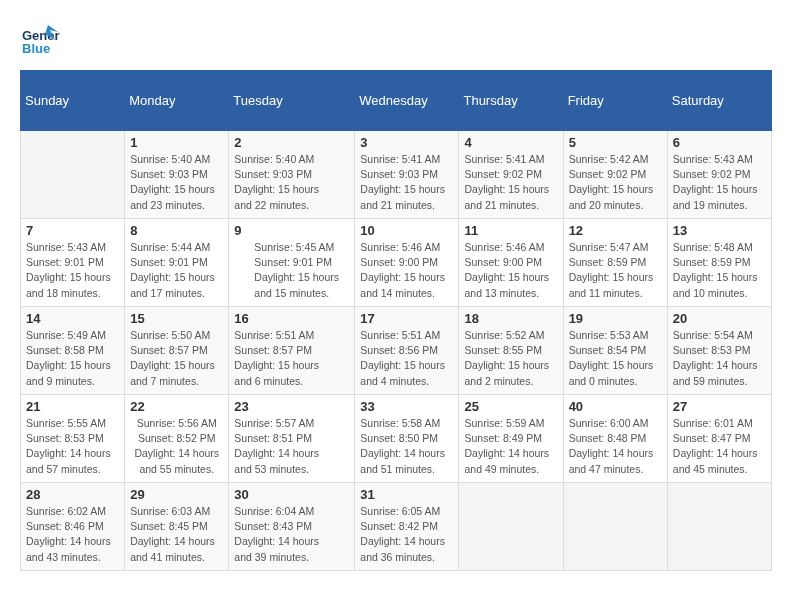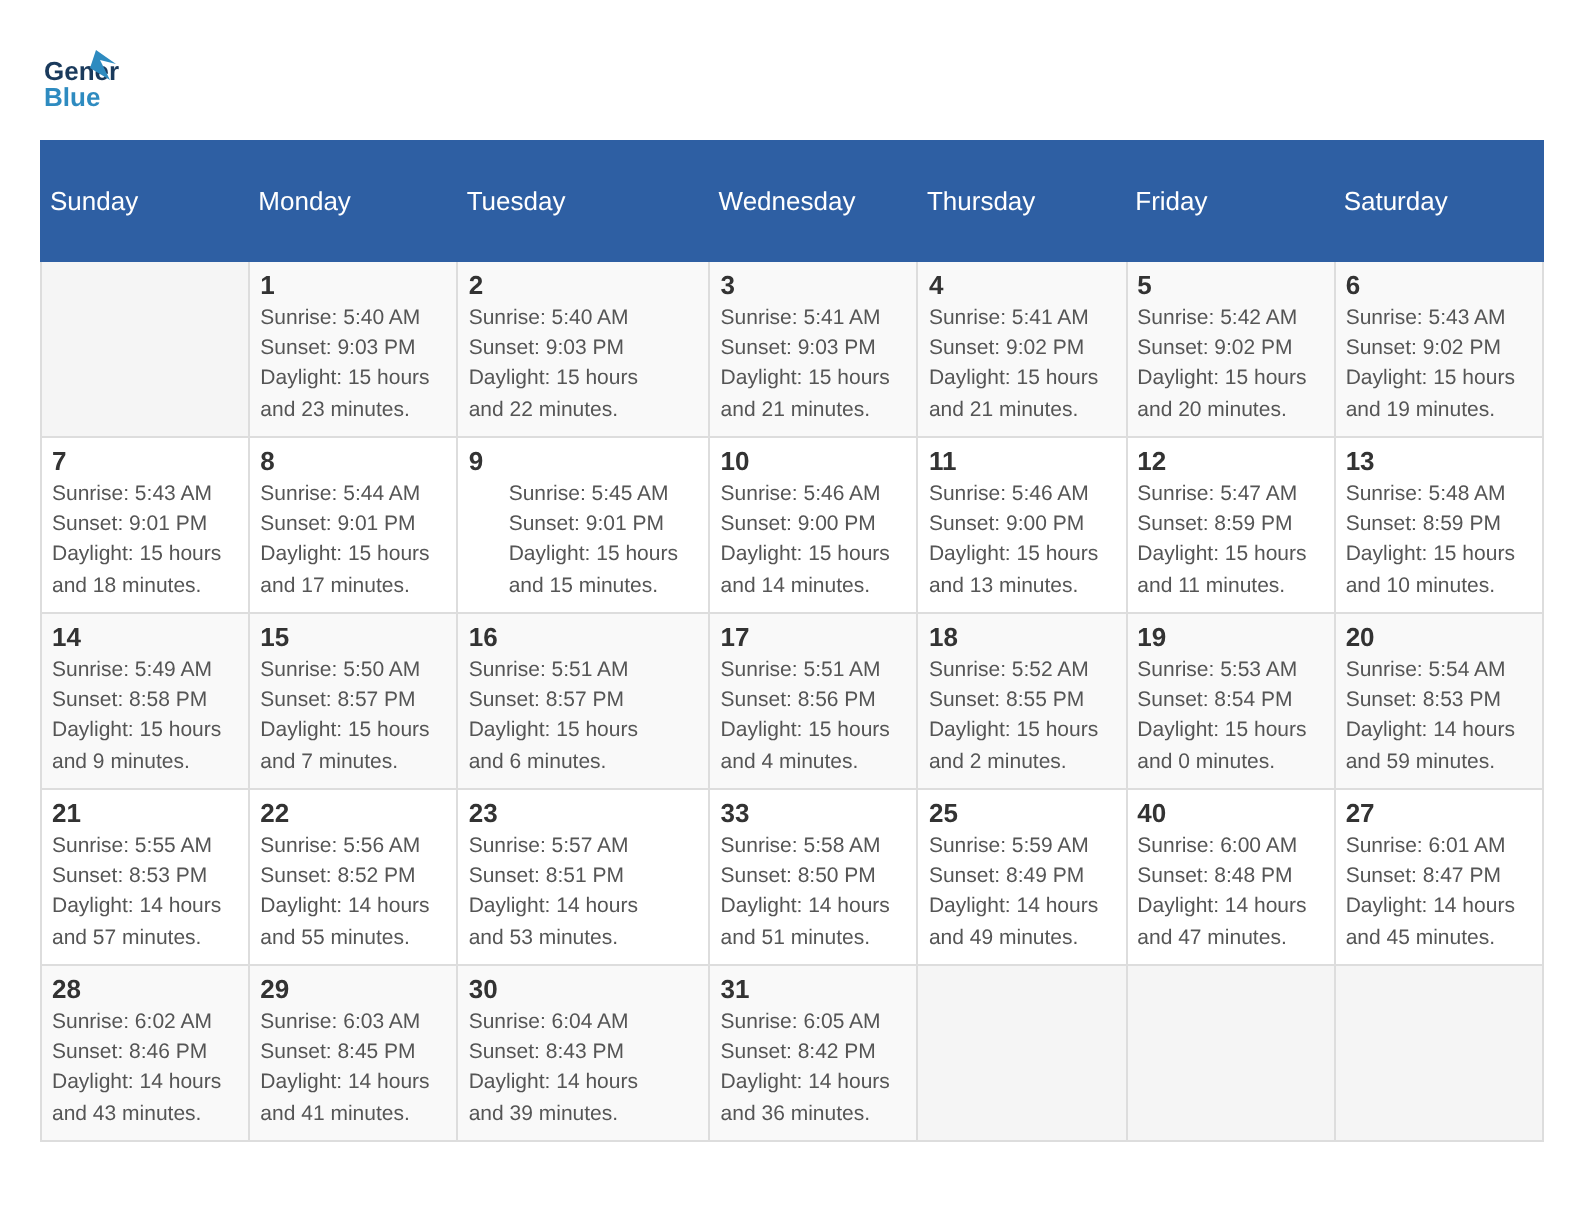--- a/index.html
+++ b/index.html
@@ -262,21 +262,21 @@
       <tr>
         <td>
           <span class="day-number">21</span>
           <div class="day-detail" style="white-space: pre-line;">Sunrise: 5:55 AM
 Sunset: 8:53 PM
 Daylight: 14 hours
 and 57 minutes.</div>
         </td>
         <td>
           <span class="day-number">22</span>
-          <div class="day-detail" style="white-space: pre-line;">Sunrise: 5:56 AM
+          <div class="day-detail" style="white-space: pre-line; text-align: center;">Sunrise: 5:56 AM
 Sunset: 8:52 PM
 Daylight: 14 hours
 and 55 minutes.</div>
         </td>
         <td>
           <span class="day-number">23</span>
           <div class="day-detail" style="white-space: pre-line;">Sunrise: 5:57 AM
 Sunset: 8:51 PM
 Daylight: 14 hours
 and 53 minutes.</div>

